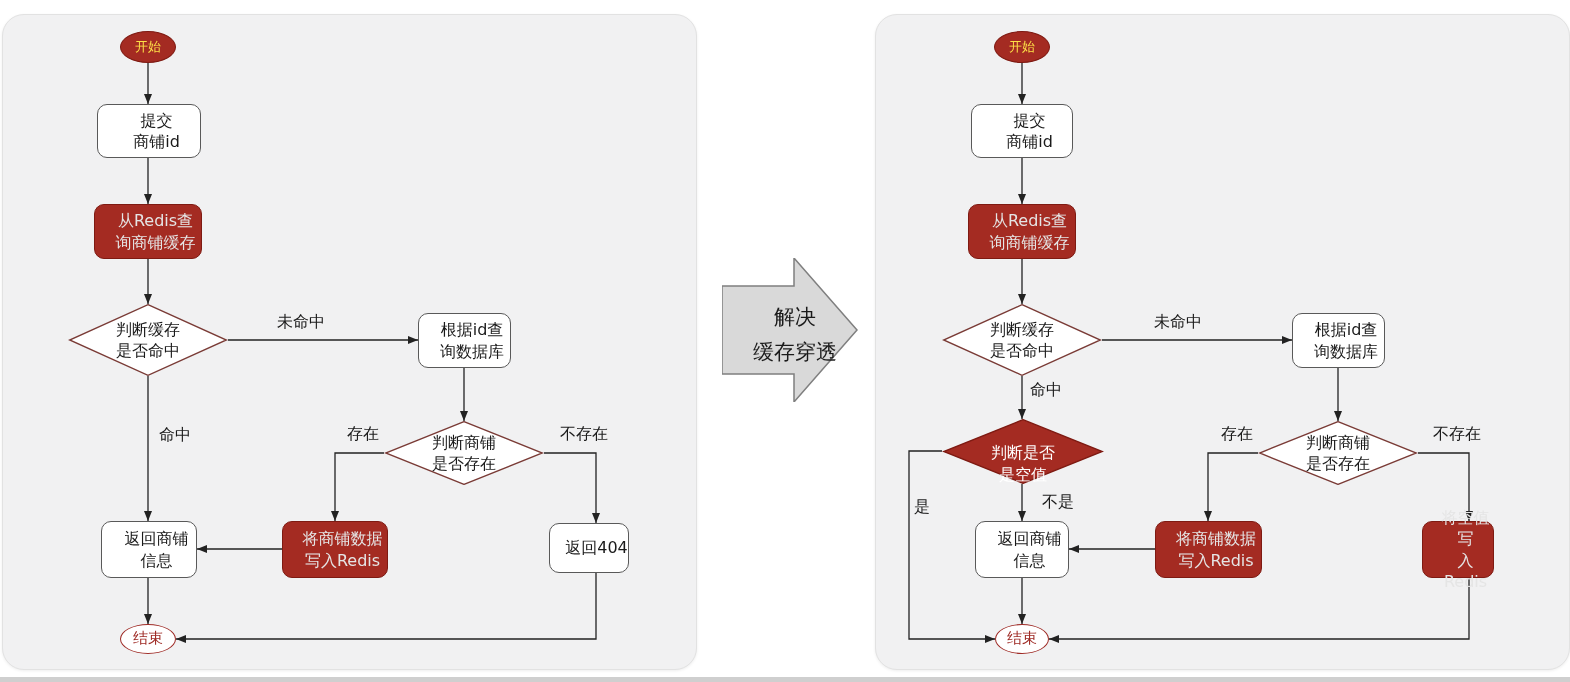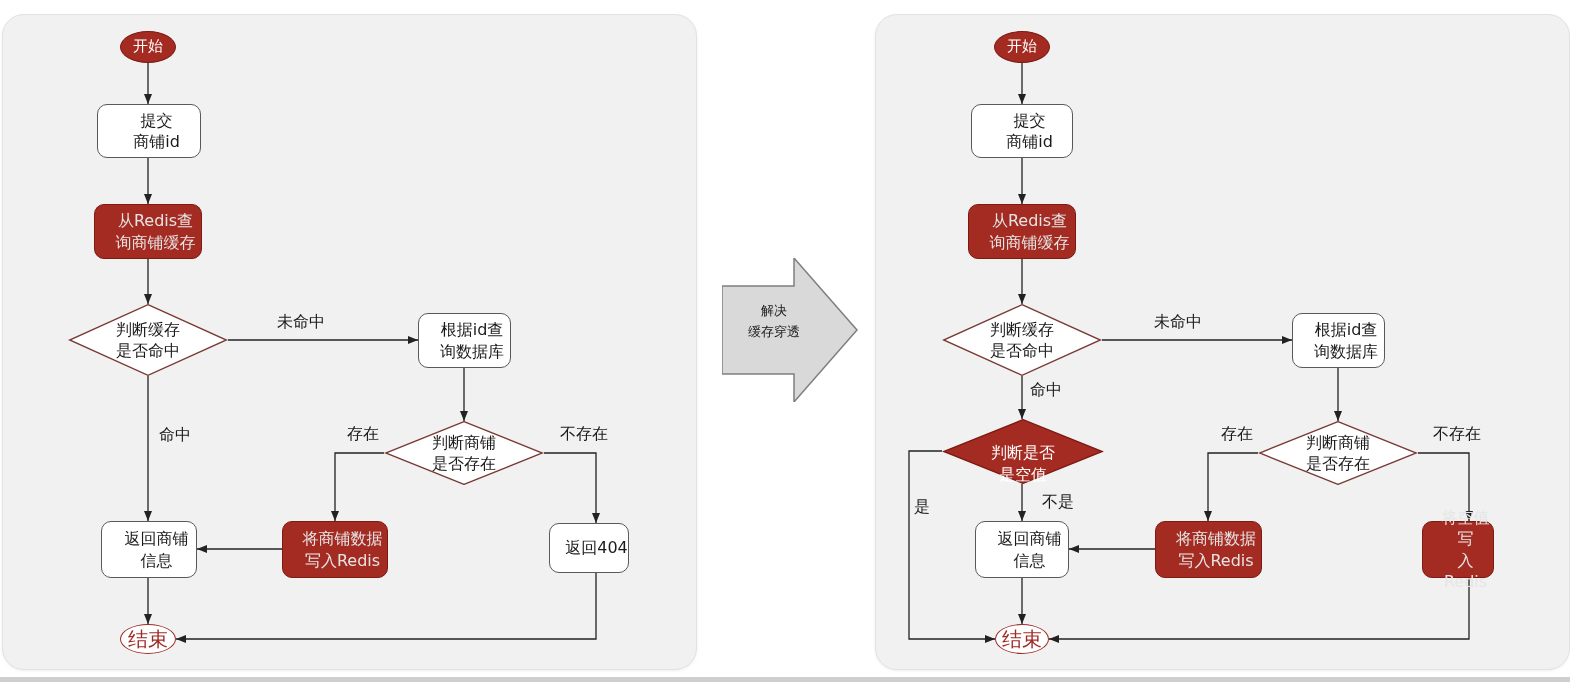--- a/index.html
+++ b/index.html
@@ -21,42 +21,42 @@
   .edges marker path { fill:var(--line,#222); }
   .node {
     position:absolute; display:flex; align-items:center; justify-content:center;
     text-align:center; font-size:16px; line-height:1.32; white-space:pre-line;
     box-sizing:border-box;
   }
   .rect { background:#ffffff; border:1px solid var(--shape-border,#595959); border-radius:10px;padding-left:15px; }
   .rect.red { background:var(--red,#a42b22); border-color:var(--red-border,#7e1a12); color:#e5e5e5; }
   .oval-start {
     background:var(--red,#a42b22); border:1px solid var(--red-border,#7e1a12);
-    color:#ffffff; border-radius:50%; font-size:15px;
+    color:#fde047; border-radius:50%; font-size:13px;
   }
   .oval-end {
     background:#ffffff; border:1.5px solid var(--end-red,#9e2a25);
-    color:var(--end-red,#9e2a25); border-radius:50%; font-size:20px;
+    color:var(--end-red,#9e2a25); border-radius:50%; font-size:15px;
   }
   .diamond { background:transparent; border:none; }
   .diamond svg { position:absolute; inset:0; width:100%; height:100%; }
   .diamond polygon { fill:#ffffff; stroke:var(--diamond-border,#7a3b36); stroke-width:1.4; vector-effect:non-scaling-stroke; }
   .diamond.red polygon { fill:var(--red,#a42b22); stroke:var(--red-border,#7e1a12); }
   .diamond .lbl { position:relative; z-index:1; }
   .diamond.red .lbl { color:#ffffff;margin-top:24px; }
   .edge-label {
     position:absolute; transform:translate(-50%,-50%);
     font-size:16px; color:#1a1a1a; white-space:nowrap;
   }
   .connector { position:absolute; left:722px; top:258px; width:136px; height:144px; }
   .connector svg { position:absolute; inset:0; }
   .connector polygon { fill:var(--connector-fill,#d9d9d9); stroke:var(--connector-border,#7f7f7f); stroke-width:1.5; }
   .connector-text {
     position:absolute; left:0; top:42px; width:104px; text-align:center;
-    font-size:13px; line-height:1.65; white-space:pre-line; color:#1a1a1a;
+    font-size:21px; line-height:1.65; white-space:pre-line; color:#1a1a1a;padding-left:21px;
   }
   .bottom-edge { position:absolute; left:0; top:677px; width:1570px; height:5px; background:#cfcfcf; }
 </style>
 </head>
 <body>
 
 <div class="panel" style="left:2px">
   <div class="panel-inner">
 
     <svg class="edges" width="693" height="654">

